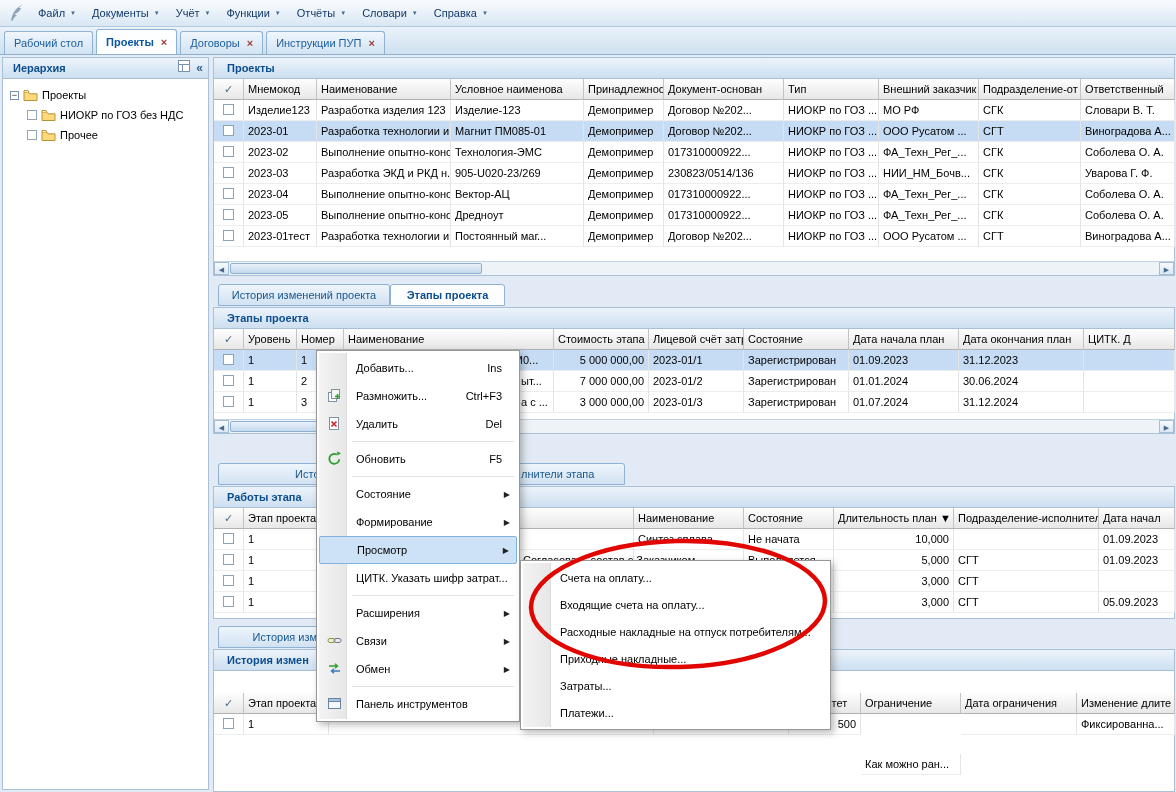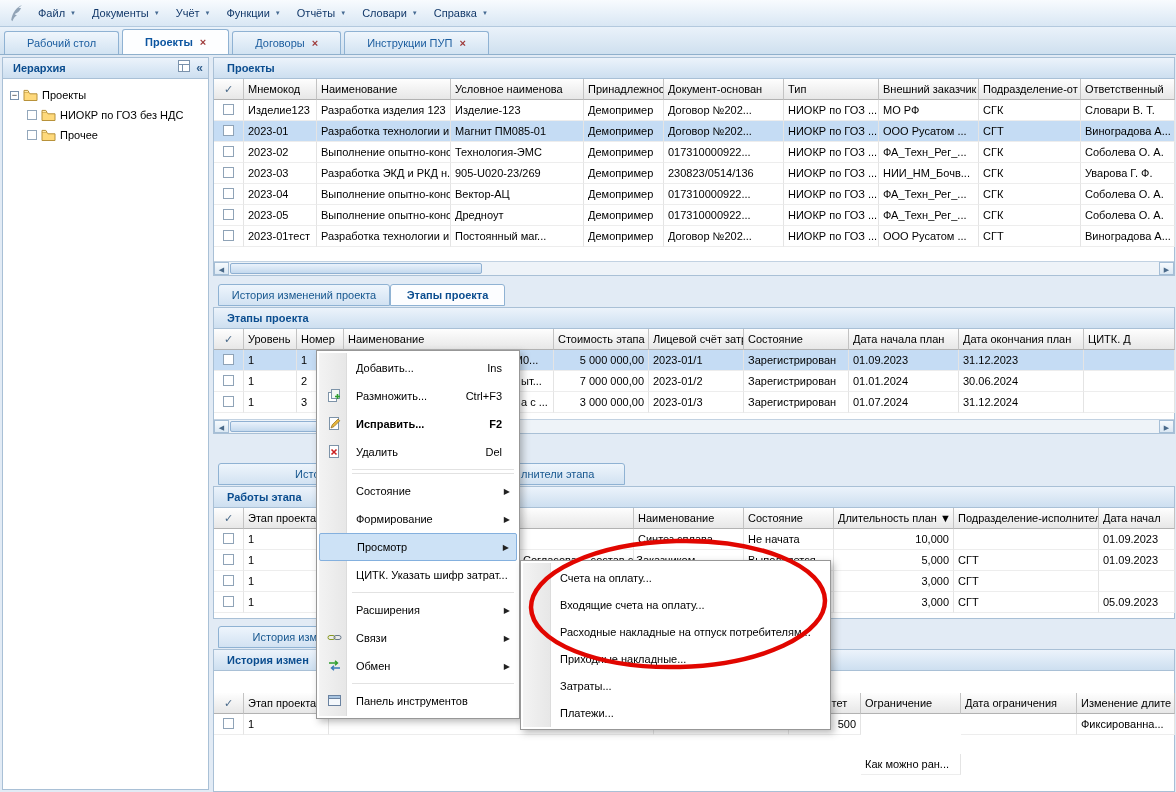--- a/index.html
+++ b/index.html
@@ -16,21 +16,21 @@
     background:linear-gradient(#f8fbfe,#d9e7f4); border-bottom:1px solid #b3c9de;
     display:flex; align-items:center; padding-left:6px; }
   .logo { width:20px; height:20px; display:flex; align-items:center; justify-content:center; margin-right:4px; }
   .menu-item { padding:4px 8px; color:#13396a; display:flex; align-items:center; gap:5px; cursor:default; }
   .caret { font-size:6px; color:#456a92; }
 
   
   .tabbar { position:absolute; left:0; top:27px; width:1176px; height:28px;
     background:linear-gradient(#eaf2fa,#cfe0ef); border-bottom:1px solid #8fb0cc;
     display:flex; align-items:flex-end; padding-left:4px; }
-  .mtab { height:23px; padding:0 22px; margin-right:3px;
+  .mtab { height:23px; padding:0 9px; margin-right:3px;
     background:linear-gradient(#f0f6fc,#d2e3f2);
     border:1px solid #8fb2d3; border-bottom:none; border-radius:3px 3px 0 0;
     color:#1a5c9e; display:flex; align-items:center; gap:7px; white-space:nowrap; }
   .mtab.active { background:#fdfeff; font-weight:bold; color:#0c55a0; height:25px; }
   .tab-close { color:#9e3a3a; font-weight:bold; font-size:11px; }
 
   
   .panel { position:absolute; left:213px; width:962px; background:#fff; border:1px solid #a9c0d6; }
   .ptitle { height:21px; background:linear-gradient(#ecf3fb,#cddff0);
     border-bottom:1px solid #a9c0d6; color:#0b4d8f; font-weight:bold;
@@ -516,37 +516,37 @@
     </div>
     <div class="mi">
       <span class="mic"><svg width="15" height="15" viewBox="0 0 15 15">
           <rect x="1.5" y="4.5" width="8" height="9" fill="#fff" stroke="#7d93a8"></rect>
           <rect x="4.5" y="1.5" width="8" height="9" fill="#f2f7f2" stroke="#7d93a8"></rect>
           <path d="M10.5 6v5M8 8.5h5" stroke="#2f9e2f" stroke-width="1.6"></path>
         </svg></span>
       <span>Размножить...</span>
       <span class="msc">Ctrl+F3</span>
     </div>
-    <div class="mi bold">
-      <span class="mic"><svg width="15" height="15" viewBox="0 0 15 15">
-          <rect x="2.5" y="1.5" width="9" height="12" fill="#fff" stroke="#7d93a8"></rect>
-          <path d="M4 12l1.2-3.2L11 3l1.8 1.8-5.8 5.8z" fill="#e8b63a" stroke="#8d6a1e" stroke-width="0.7"></path>
-        </svg></span>
-      <span>Исправить...</span>
-      <span class="msc">F2</span>
-    </div>
     <div class="mi">
       <span class="mic"><svg width="15" height="15" viewBox="0 0 15 15">
           <rect x="2.5" y="1.5" width="9" height="12" fill="#fff" stroke="#7d93a8"></rect>
           <path d="M4.5 5.5l5 5M9.5 5.5l-5 5" stroke="#cc2222" stroke-width="1.6"></path>
         </svg></span>
       <span>Удалить</span>
       <span class="msc">Del</span>
     </div>
     <div class="sep"></div>
+    <div class="mi">
+      <span class="mic"><svg width="15" height="15" viewBox="0 0 15 15">
+          <path d="M12.3 8.2A5 5 0 1 1 10 3.6" fill="none" stroke="#2f9e2f" stroke-width="1.8"></path>
+          <path d="M10 0.5l0.6 4 3.4-2.2z" fill="#2f9e2f"></path>
+        </svg></span>
+      <span>Обновить</span>
+      <span class="msc">F5</span>
+    </div>
     <div class="sep"></div>
     <div class="mi">
       <span>Состояние</span>
       <span class="marr">▶</span>
     </div>
     <div class="mi">
       <span>Формирование</span>
       <span class="marr">▶</span>
     </div>
     <div class="mi hl">

